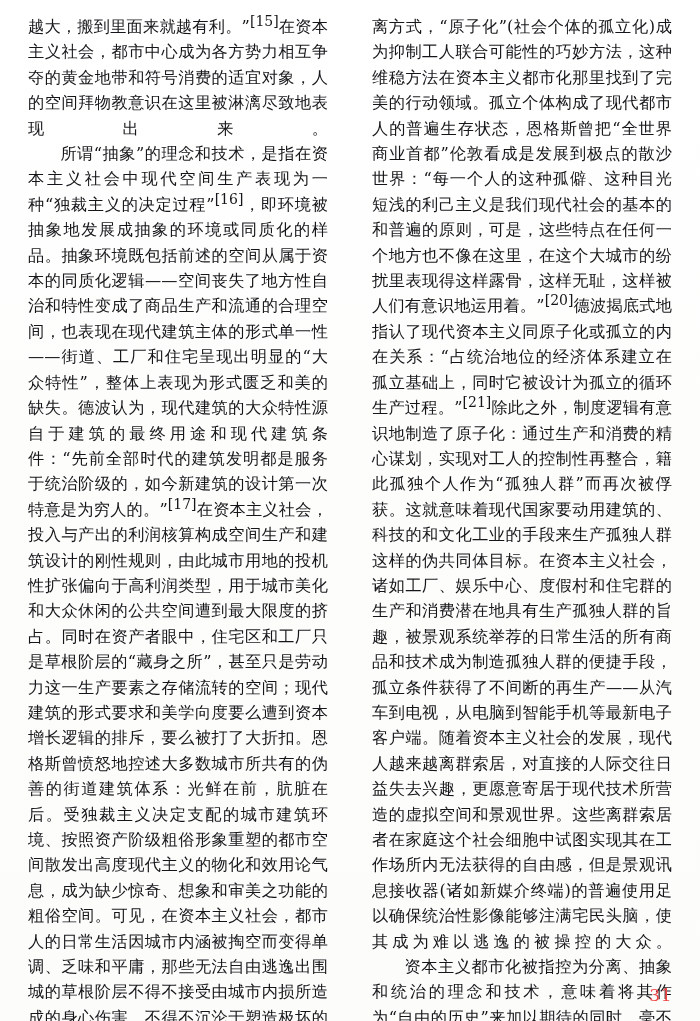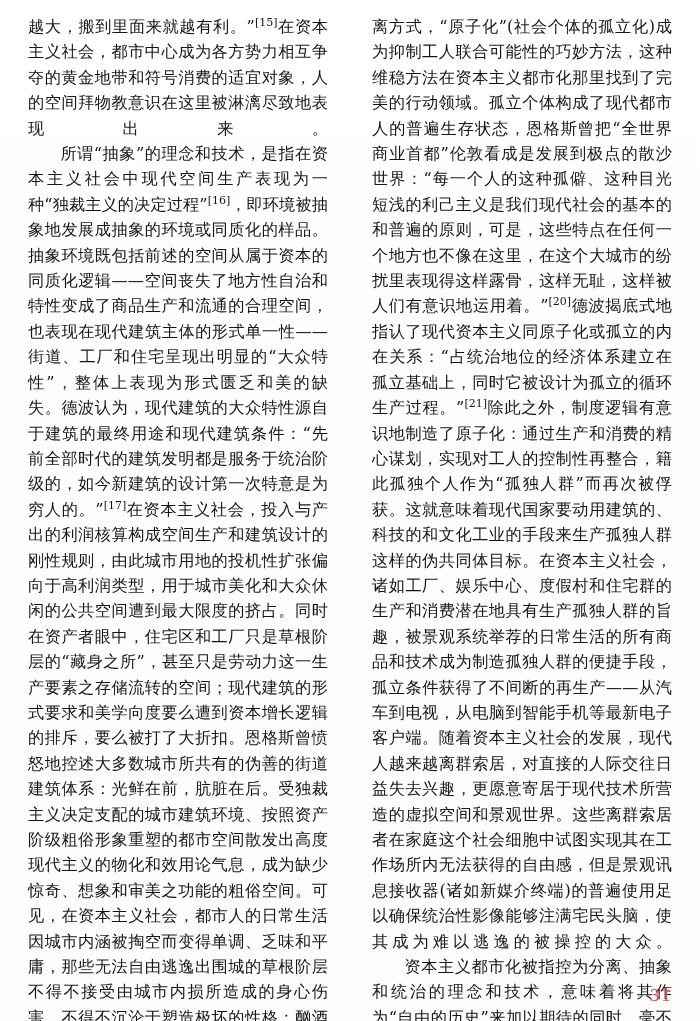--- a/index.html
+++ b/index.html
@@ -62,21 +62,21 @@
     -webkit-font-smoothing: none;
   }
   p.para.indent {
     text-indent: 2em;
   }
   p.para.last-justify {
     text-align-last: justify;
   }
 
   sup.ref {
-    font-size: 11px;
+    font-size: 14px;
     vertical-align: super;
     line-height: 0;
     letter-spacing: 0;
   }
 
   .folio {
     position: absolute;
     right: 28px;
     bottom: 16px;
     font-size: 17px;

